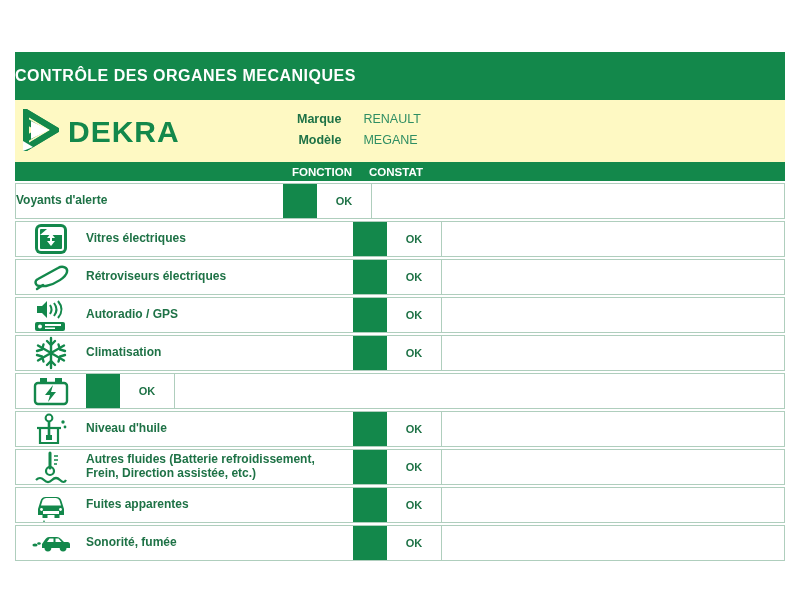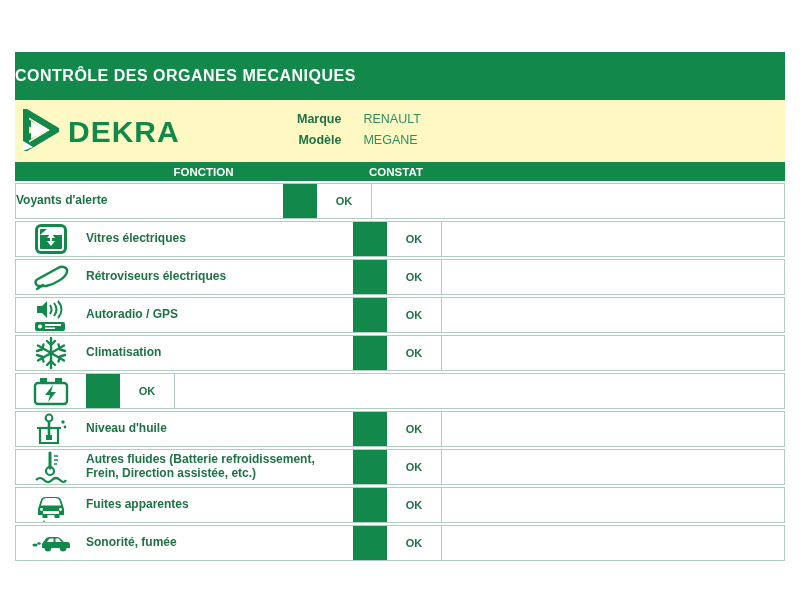--- a/index.html
+++ b/index.html
@@ -29,21 +29,21 @@
   .info-grid .val{color:var(--value-green);text-align:left;}
   .info-center{left:282px;}
   .info-center .val{min-width:70px;}
   .info-right{right:18px;grid-template-columns:auto 70px;}
 
   .table-header{
     height:19px;background:var(--brand-green);display:flex;align-items:center;
     color:var(--title-text);font-weight:bold;font-size:11.5px;
   }
   .th{text-align:center;}
-  .th-fonction{width:337px;text-align:center;padding-left:40px;}
+  .th-fonction{width:337px;text-align:right;padding-left:40px;}
   .th-constat{width:88px;}
   .th-commentaires{width:345px;}
 
   .rows{margin-top:2px;}
   .row{
     display:flex;align-items:stretch;height:36px;background:#fff;
     border:1px solid var(--border-green);margin-bottom:2px;
   }
   .cell-icon{width:70px;display:flex;align-items:center;justify-content:center;color:var(--brand-green);}
   .cell-icon svg{display:block;}

